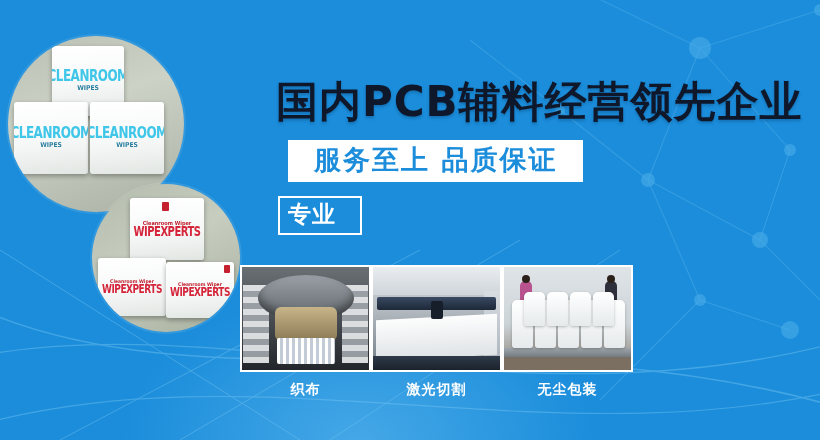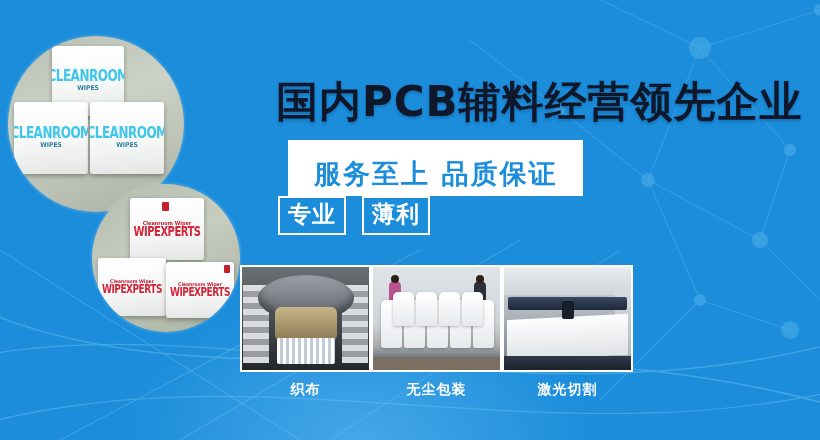--- a/index.html
+++ b/index.html
@@ -79,40 +79,40 @@
     letter-spacing:1px;
     white-space:nowrap;
     text-shadow:0 2px 3px rgba(0,40,80,.28);
     z-index:6;
   }
 
   
   .subtitle-bar {
     position:absolute; left:288px; top:140px;
     background:#ffffff;
-    padding:20px 26px 8px 26px;
+    padding:6px 26px 8px 26px;
     z-index:6;
   }
   .subtitle-text {
     font-size:27px; font-weight:bold;
     color:#1b8ddb; letter-spacing:2px;
     white-space:nowrap; line-height:1.05;
   }
 
   
   .tags {
     position:absolute; left:278px; top:196px;
     display:flex; gap:16px; z-index:6;
   }
   .tag {
     border:2px solid #ffffff;
     color:#ffffff;
     font-size:23px; font-weight:bold;
     letter-spacing:1px;
-    padding:5px 8px 7px 8px;
+    padding:5px 24px 7px 8px;
     line-height:1;
     white-space:nowrap;
   }
 
   
   .thumbs {
     position:absolute; left:240px; top:265px;
     display:flex; z-index:6;
   }
   .thumb { width:131px; }
@@ -295,36 +295,47 @@
   </div>
 
   <div class="headline">国内PCB辅料经营领先企业</div>
 
   <div class="subtitle-bar">
     <div class="subtitle-text">服务至上 品质保证</div>
   </div>
 
   <div class="tags">
     <div class="tag">专业</div>
-    <div class="tag">薄利</div>
   </div>
 
   <div class="thumbs">
 
     <div class="thumb">
       <div class="thumb-img t1">
         <div class="spools-l"></div>
           <div class="spools-r"></div>
         <div class="dome"></div>
           <div class="hub"></div>
           <div class="fabric"></div>
       </div>
       <div class="thumb-cap">织布</div>
     </div>
 
+
+    <div class="thumb">
+      <div class="thumb-img t3">
+        <div class="topwall"></div>
+          <div class="blue-r"></div>
+        <div class="bed"></div>
+          <div class="gantry"></div>
+        <div class="head"></div>
+          <div class="base"></div>
+      </div>
+      <div class="thumb-cap">激光切割</div>
+    </div>
 
     <div class="thumb">
       <div class="thumb-img t4">
         <div class="worker w1"></div>
           <div class="head-d" style="left:18px; top:8px;"></div>
         <div class="worker w2"></div>
           <div class="head-d" style="right:16px; top:8px;"></div>
         <div class="table"></div>
           <div class="floor"></div>
         <div class="bag" style="left:8px;"></div>
@@ -333,26 +344,14 @@
         <div class="bag" style="left:77px;"></div>
         <div class="bag" style="left:100px;"></div>
         <div class="bag" style="left:20px; bottom:44px; height:34px;"></div>
         <div class="bag" style="left:43px; bottom:44px; height:34px;"></div>
         <div class="bag" style="left:66px; bottom:44px; height:34px;"></div>
         <div class="bag" style="left:89px; bottom:44px; height:34px;"></div>
       </div>
       <div class="thumb-cap">无尘包装</div>
     </div>
 
-    <div class="thumb">
-      <div class="thumb-img t3">
-        <div class="topwall"></div>
-          <div class="blue-r"></div>
-        <div class="bed"></div>
-          <div class="gantry"></div>
-        <div class="head"></div>
-          <div class="base"></div>
-      </div>
-      <div class="thumb-cap">激光切割</div>
-    </div>
-
   </div>
 </div>
 
 </body></html>

